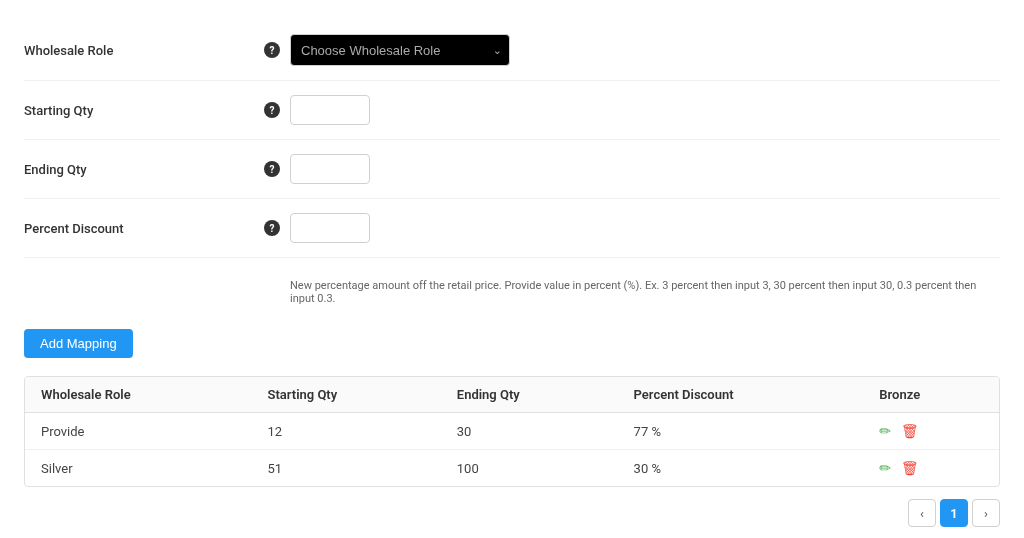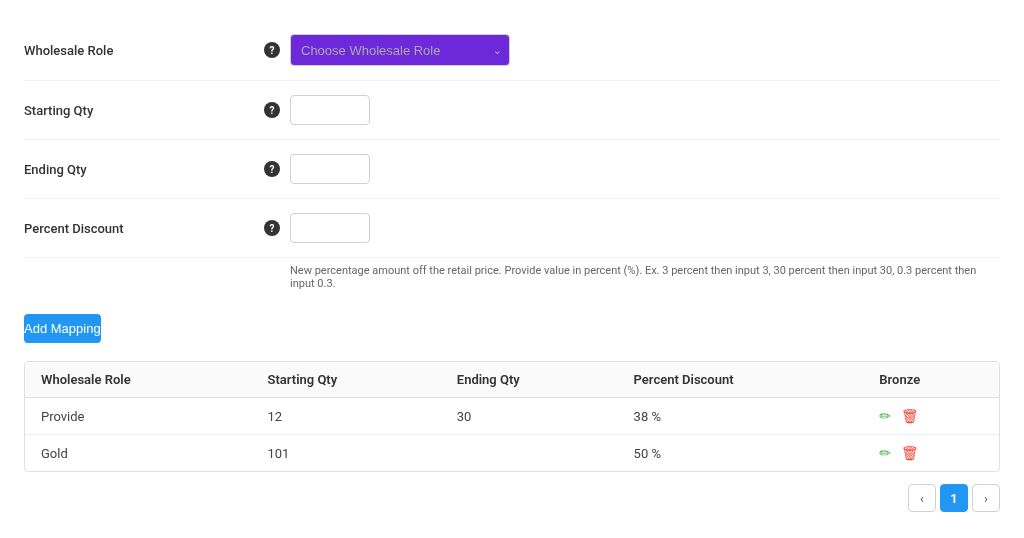--- a/index.html
+++ b/index.html
@@ -69,44 +69,45 @@
     }
     .form-select {
       width: 100%;
       border: 1px solid #d0d0d0;
       border-radius: 4px;
       padding: 5px 38px 5px 10px;
       font-size: 13px;
       height: 32px;
       outline: none;
       appearance: none;
-      background: #6d28d9;
+      background: #000000;
       color: #aaa;
       cursor: pointer;
     }
     .select-arrow {
       position: absolute;
       right: 8px;
       top: 50%;
       transform: translateY(-50%);
       pointer-events: none;
       color: #aaa;
       font-size: 11px;
     }
     .hint-text {
       font-size: 11px;
       color: #666;
       padding: 6px 0 10px 266px;
+      margin-top: 15px;
     }
     .add-btn {
       background: #2196F3;
       color: #fff;
       border: none;
       border-radius: 4px;
-      padding: 7px 0;
+      padding: 7px 16px;
       font-size: 13px;
       cursor: pointer;
       margin: 14px 0;
       font-weight: 500;
     }
     .table-wrap {
       border: 1px solid #e0e0e0;
       border-radius: 4px;
       overflow: hidden;
       margin-top: 4px;
@@ -246,33 +247,33 @@
           <th>Ending Qty</th>
           <th>Percent Discount</th>
           <th>Bronze</th>
         </tr>
       </thead>
       <tbody id="table-body">
       <tr>
       <td>Provide</td>
       <td>12</td>
       <td>30</td>
-      <td>38 %</td>
+      <td>77 %</td>
       <td>
         <div class="action-icons">
           <span class="icon-edit">✏</span>
           <span class="icon-delete">🗑</span>
         </div>
       </td>
     </tr>
           <tr>
-      <td>Gold</td>
-      <td>101</td>
-      <td></td>
-      <td>50 %</td>
+      <td>Silver</td>
+      <td>51</td>
+      <td>100</td>
+      <td>30 %</td>
       <td>
         <div class="action-icons">
           <span class="icon-edit">✏</span>
           <span class="icon-delete">🗑</span>
         </div>
       </td>
     </tr>
         </tbody>
     </table>
   </div>

